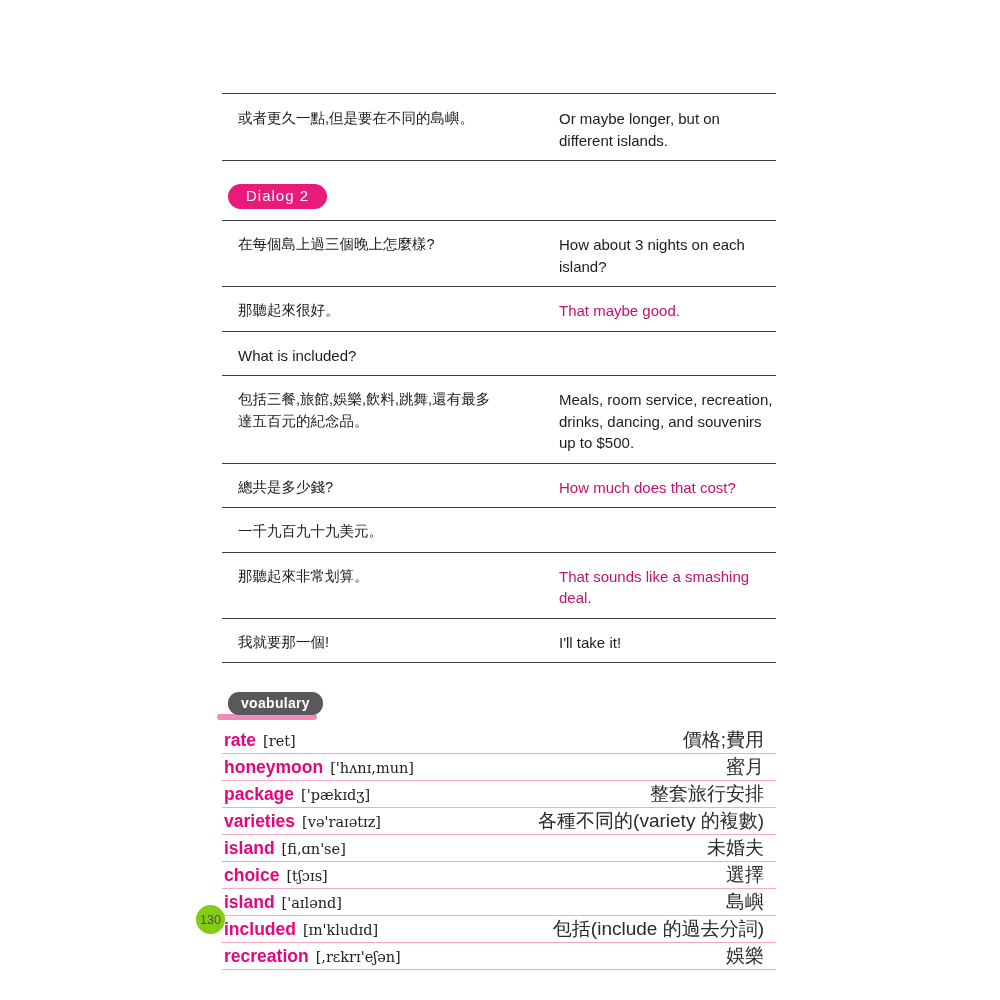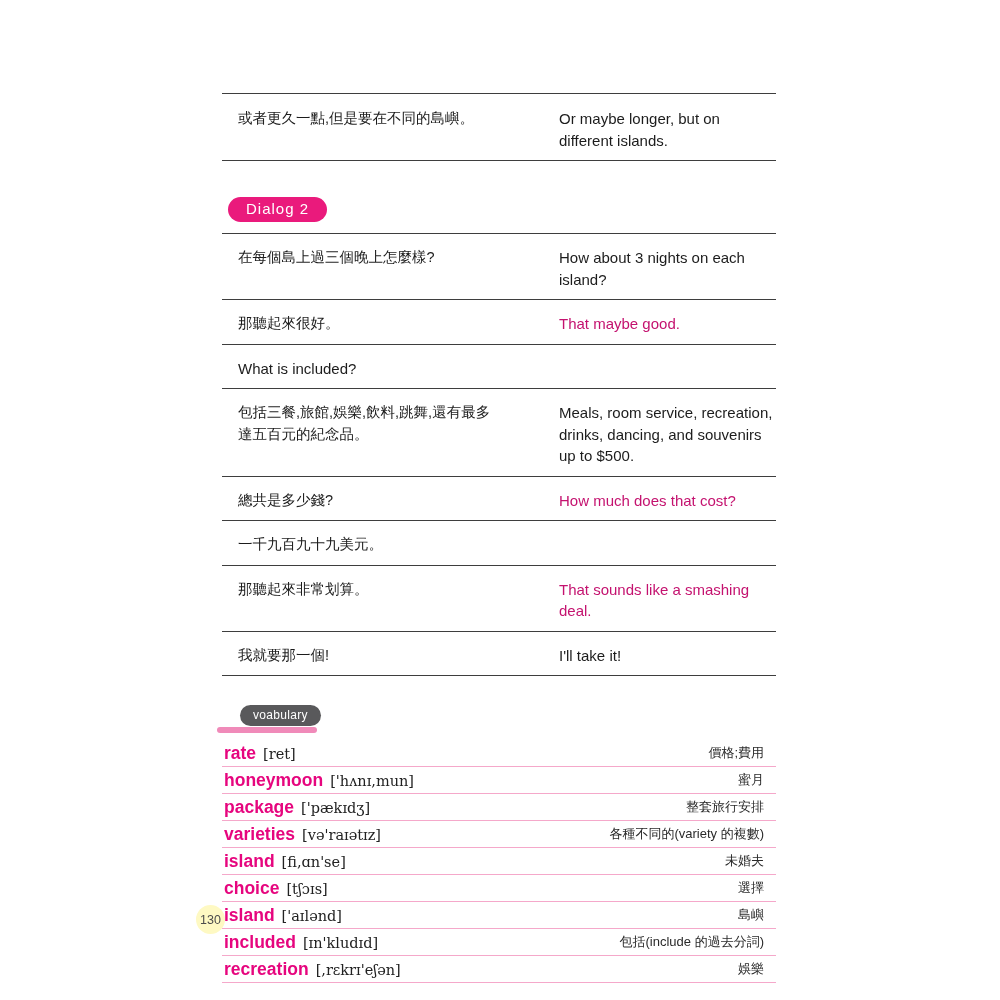--- a/index.html
+++ b/index.html
@@ -11,43 +11,43 @@
   
   .d-table { border-top:1.5px solid #3e3e3e; border-bottom:1.5px solid #3e3e3e; }
   .d-row { display:flex; padding:13px 0 9px 16px;gap:44px; }
   .d-row + .d-row { border-top:1.5px solid #3e3e3e; }
   .top-table .d-row { padding:14px 0 9px 16px; }
   .cn { flex:0 0 277px; padding-right:16px; font-size:14.5px; line-height:21.5px; color:#1c1c1c; }
   .en { flex:1; font-size:15px; line-height:21.5px; color:#1c1c1c; padding-right:2px; }
   .en.pink { color:#c4126f; }
 
   
-  .dialog-badge { display:inline-block; margin:36px 0 11px 6px; background:#ea1a7c;
+  .dialog-badge { display:inline-block; margin:23px 0 11px 6px; background:#ea1a7c;
     color:#ffffff; font-size:15px; padding:3px 18px 5px 18px; border-radius:13px;
     letter-spacing:1px; }
 
   
   .vocab-head { position:relative; height:36px; margin-top:28px; }
-  .vocab-badge { position:absolute; left:18px; top:1px; z-index:2; background:#59595b;
-    color:#ffffff; font-size:12px; font-weight:normal; padding:3px 13px 4px 13px;
+  .vocab-badge { position:absolute; left:6px; top:1px; z-index:2; background:#59595b;
+    color:#ffffff; font-size:14px; font-weight:bold; padding:3px 13px 4px 13px;
     border-radius:11px; letter-spacing:0.3px; }
   .vocab-bar { position:absolute; left:-5px; top:23px; width:100px; height:6px;
     background:#f08ab9; border-radius:3px; }
 
   
   .vocab-row { display:flex; align-items:center; height:27px;
     border-bottom:1px solid #f5a8ca; padding:0 12px 0 2px; }
   .vocab-word { color:#e6057e; font-weight:bold; font-size:17.5px; }
   .vocab-ipa { font-family:"DejaVu Serif", serif; font-size:14.5px; color:#222222;
     margin-left:7px; padding-top:2px; }
-  .vocab-meaning { margin-left:auto; font-size:13px; color:#2a2a2a; }
+  .vocab-meaning { margin-left:auto; font-size:19px; color:#2a2a2a; }
 
   
   .page-num { position:absolute; left:196px; top:905px; width:29px; height:29px;
-    border-radius:50%; background:#fef9c3; color:#4c4c4c; font-size:12.5px;
+    border-radius:50%; background:#84cc16; color:#4c4c4c; font-size:12.5px;
     display:flex; align-items:center; justify-content:center; }
 </style>
 </head>
 <body>
 
 <div class="page">
   <div class="content">
 
     
     <div class="d-table top-table">

